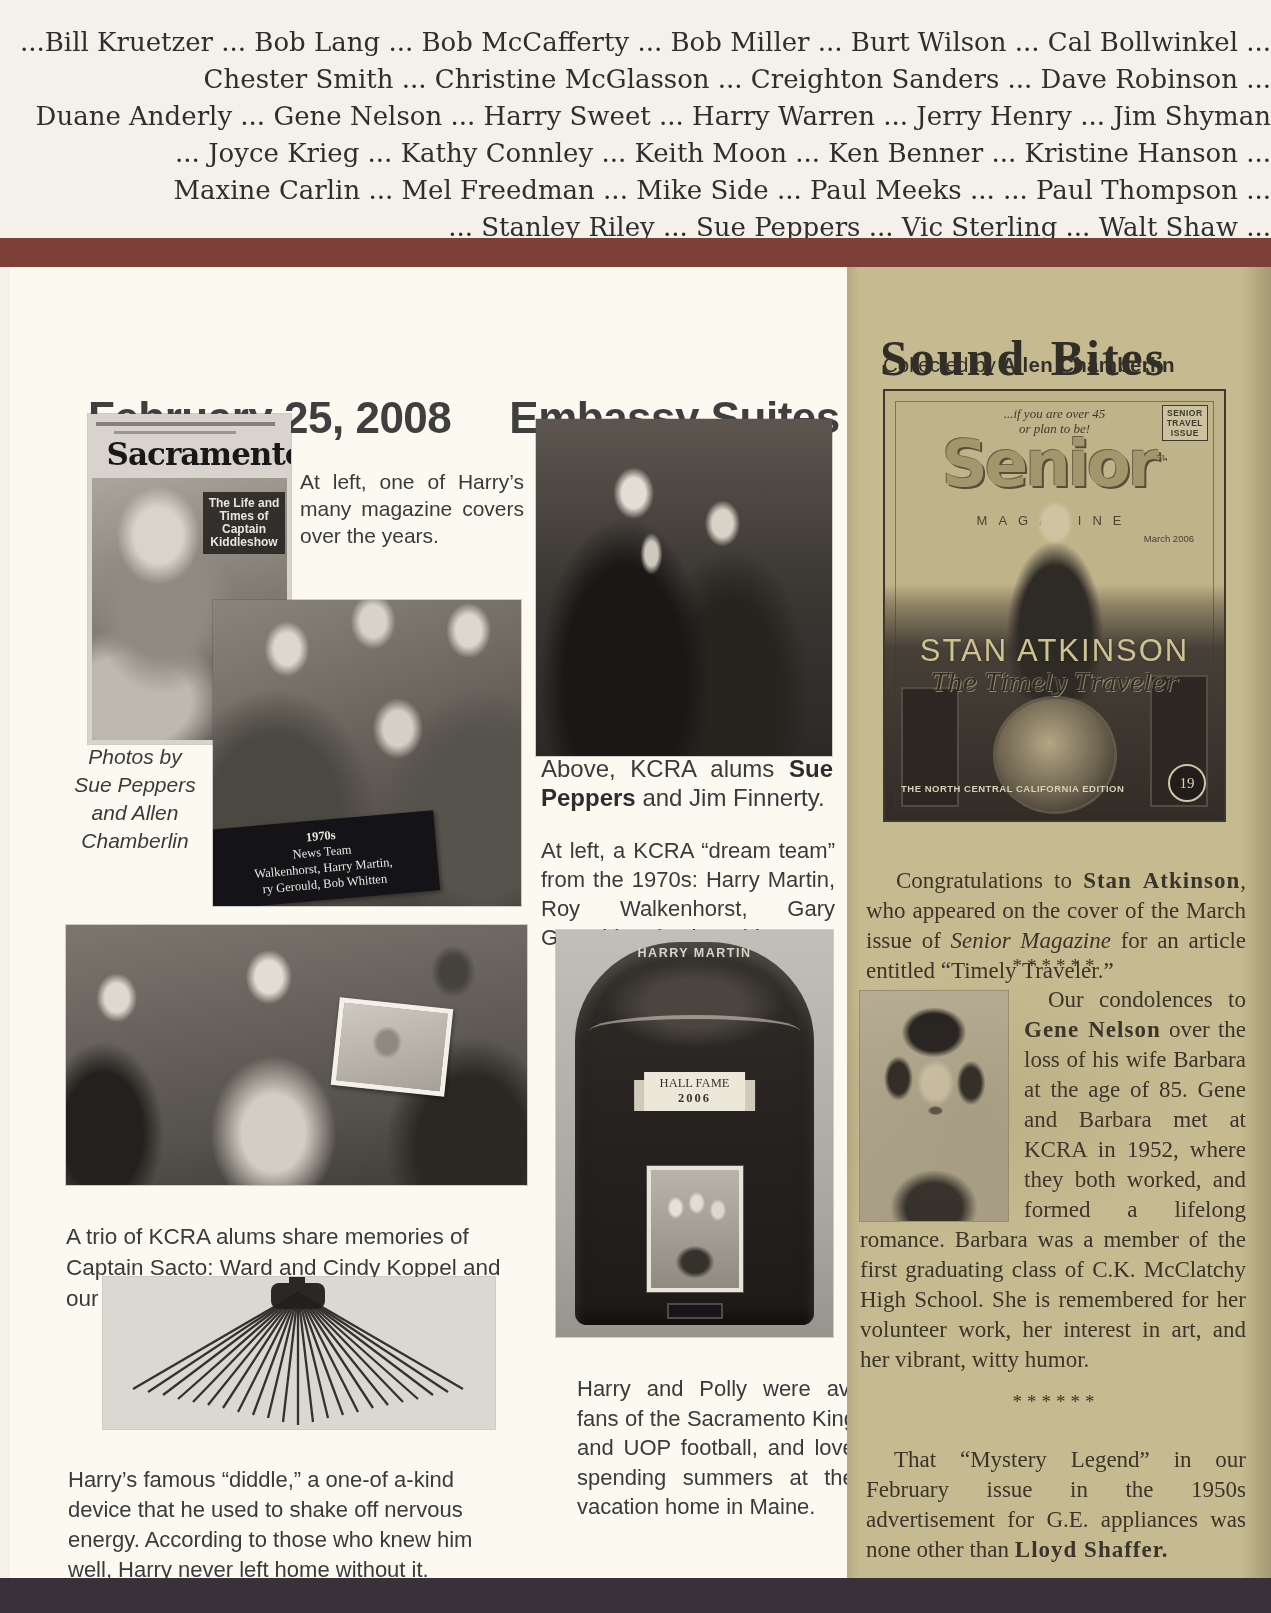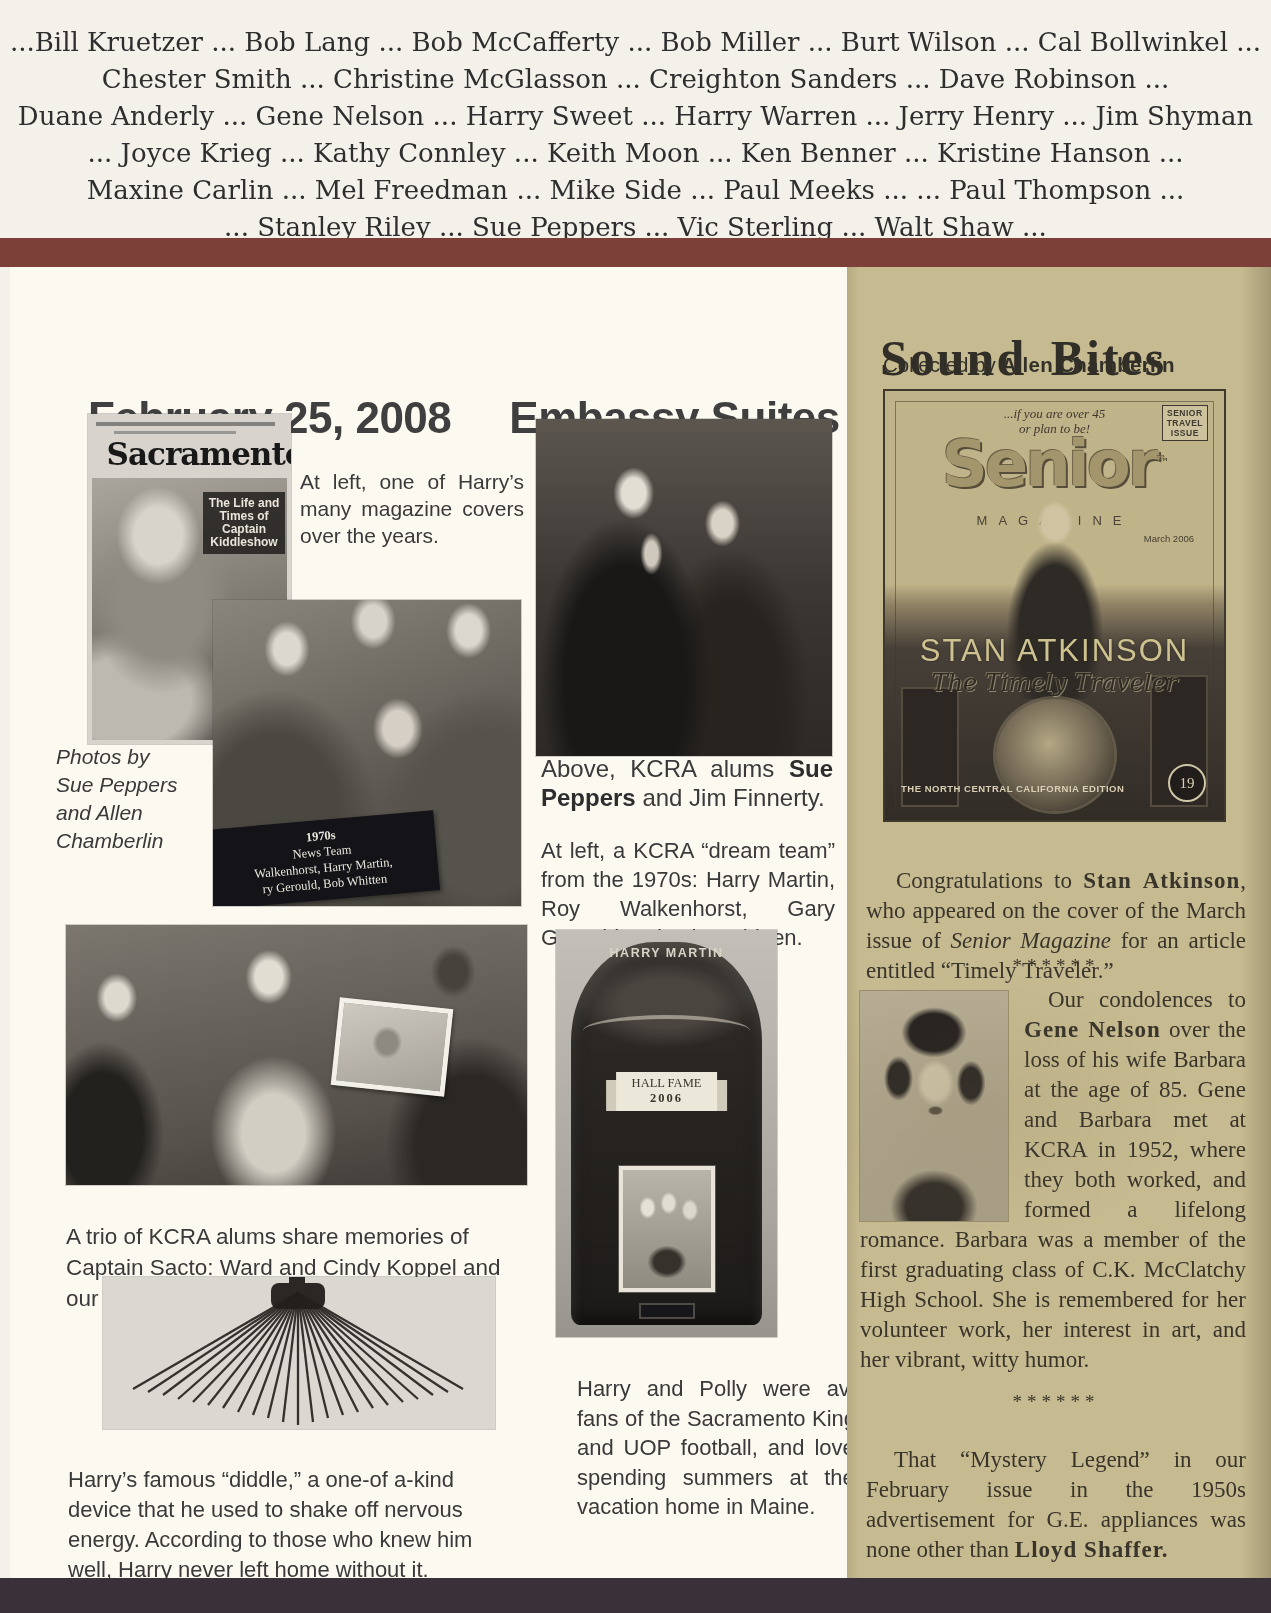--- a/index.html
+++ b/index.html
@@ -5,37 +5,37 @@
   html,body{margin:0;padding:0;background:#d8d5cc;}
   .canvas{
     position:relative;width:1271px;height:1613px;margin:0 auto;
     background:#f3f1ea;overflow:hidden;
     font-family:"Liberation Sans",sans-serif;
   }
   [data-interactable]{-webkit-user-select:none;}
 
   
   .masthead{position:absolute;left:0;top:0;width:100%;padding-top:24px;
-    font-family:"DejaVu Serif",serif;font-size:26px;line-height:37px;color:#2e2e2e;text-align:center;}
+    font-family:"DejaVu Serif",serif;font-size:26px;line-height:37px;color:#2e2e2e;text-align:right;}
   .masthead div{white-space:nowrap;}
 
   
   .maroon-bar{position:absolute;left:0;top:238px;width:100%;height:29px;background:#7c4039;}
   .bottom-bar{position:absolute;left:0;top:1578px;width:100%;height:35px;background:#393039;}
 
   
   .article-bg{position:absolute;left:10px;top:267px;width:837px;height:1311px;background:#fcf9f1;}
   .headline{position:absolute;left:95px;top:290px;font-size:46px;letter-spacing:-0.5px;color:#3f3f3f;white-space:nowrap;}
   .subhead{position:absolute;left:88px;top:356px;font-size:44px;letter-spacing:-0.5px;color:#3f3f3f;white-space:nowrap;}
   .subhead .venue{margin-left:58px;}
 
   .cap{position:absolute;color:#3a3a3a;}
   .cap b{color:#2d2d2d;}
   .cap-magazine{left:300px;top:447px;width:224px;font-size:21px;line-height:27px;text-align:justify;}
-  .cap-credit{left:56px;top:722px;width:146px;font-size:21px;line-height:28px;font-style:italic;}
+  .cap-credit{left:62px;top:722px;width:146px;font-size:21px;line-height:28px;font-style:italic;text-align:center;}
   .cap-alums{left:541px;top:730px;width:292px;font-size:24px;line-height:29px;text-align:justify;}
   .cap-dream{left:541px;top:814px;width:294px;font-size:22px;line-height:29px;text-align:justify;}
   .cap-sacto{left:66px;top:1198px;width:468px;font-size:22.5px;line-height:31px;}
   .cap-diddle{left:68px;top:1443px;width:452px;font-size:22px;line-height:30px;}
   .cap-polly{left:577px;top:1352px;width:290px;font-size:22px;line-height:29.5px;text-align:justify;}
 
   
   .photo{position:absolute;overflow:hidden;box-shadow:0 0 0 1px rgba(70,70,70,.25);}
   .ph-sacramento{left:88px;top:414px;width:203px;height:330px;background:#d8d4cd;}
   .mag-topline{position:absolute;left:8px;top:8px;width:88%;height:4px;background:rgba(60,60,60,.55);}
@@ -69,21 +69,21 @@
 
   .ph-finnerty{left:536px;top:419px;width:296px;height:337px;
     background:
       radial-gradient(30px 38px at 33% 22%, #e3ded4 0 40%, rgba(0,0,0,0) 68%),
       radial-gradient(26px 34px at 63% 31%, #d9d2c6 0 40%, rgba(0,0,0,0) 68%),
       radial-gradient(16px 30px at 39% 40%, #cfc9bd 0 40%, rgba(0,0,0,0) 70%),
       radial-gradient(110px 210px at 30% 78%, #191817 0 55%, rgba(0,0,0,0) 78%),
       radial-gradient(100px 190px at 66% 82%, #27231f 0 50%, rgba(0,0,0,0) 78%),
       linear-gradient(180deg,#5c564f 0,#3b3733 50%,#2c2926 100%);}
 
-  .ph-chair{left:556px;top:930px;width:221px;height:407px;
+  .ph-chair{left:556px;top:930px;width:277px;height:407px;
     background:linear-gradient(180deg,#c2bfb9,#a9a6a0 70%,#98958f);}
   .chair-back{position:absolute;left:7%;top:3%;width:86%;height:94%;
     background:
       radial-gradient(120px 60px at 50% 16%, #4a453f 0 40%, rgba(0,0,0,0) 75%),
       linear-gradient(180deg,#322e2a 0,#262320 45%,#1d1b19 100%);
     border-radius:44% 44% 5% 5% / 26% 26% 3% 3%;
     box-shadow:inset 0 10px 14px rgba(230,225,210,.18), inset 0 -8px 16px rgba(0,0,0,.5);}
   .chair-name{position:absolute;left:0;top:16px;width:100%;text-align:center;
     color:#d9d4c8;font-weight:bold;font-size:12.5px;letter-spacing:1.5px;}
   .chair-arc{position:absolute;left:12%;top:21%;width:76%;height:12px;border-top:4px solid rgba(220,214,200,.55);

